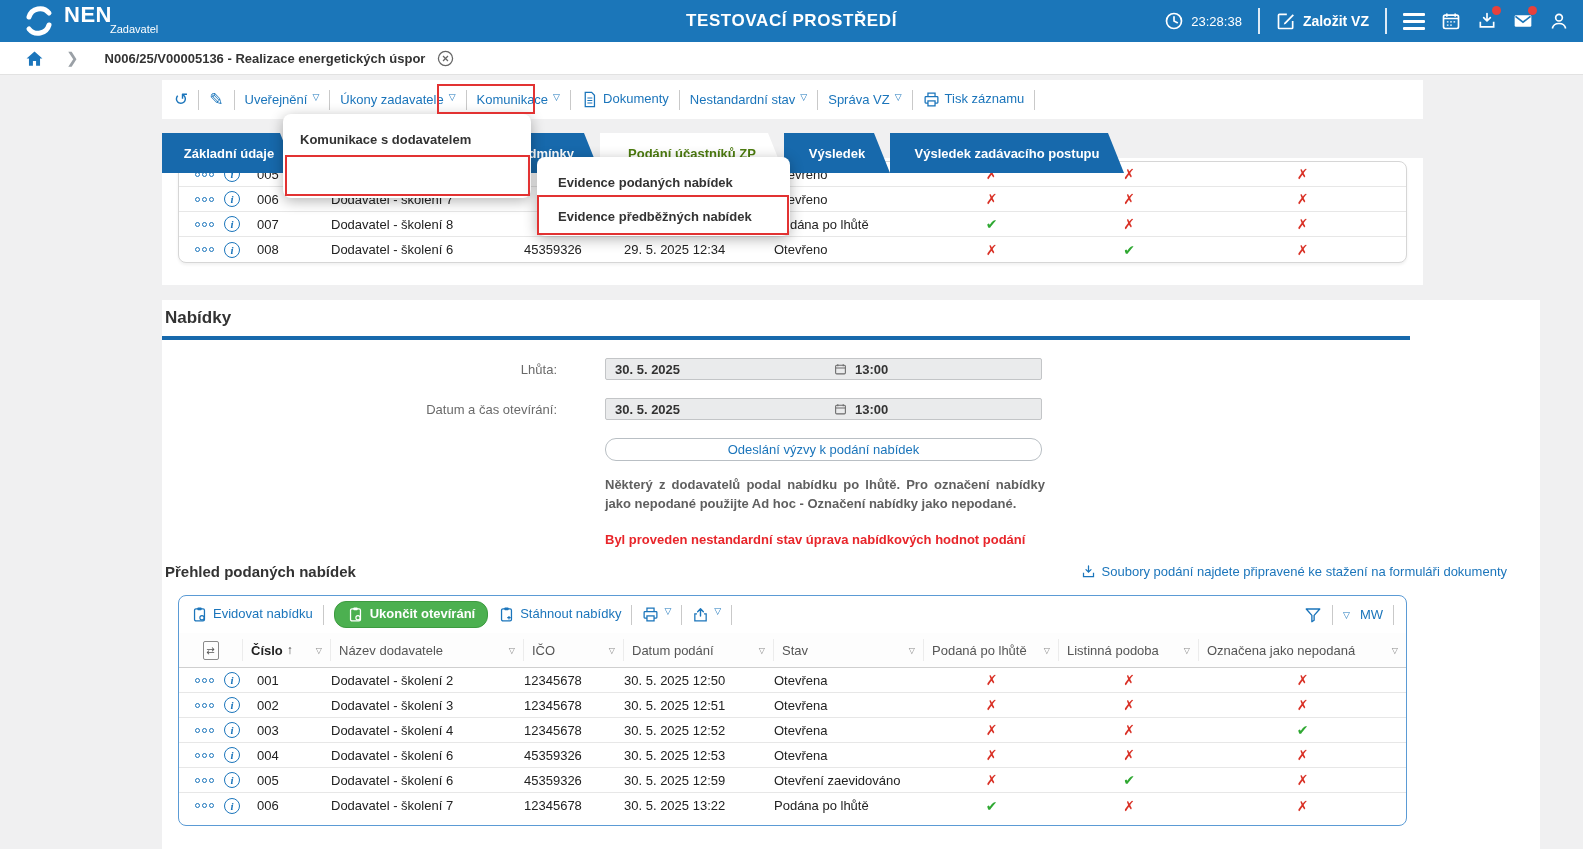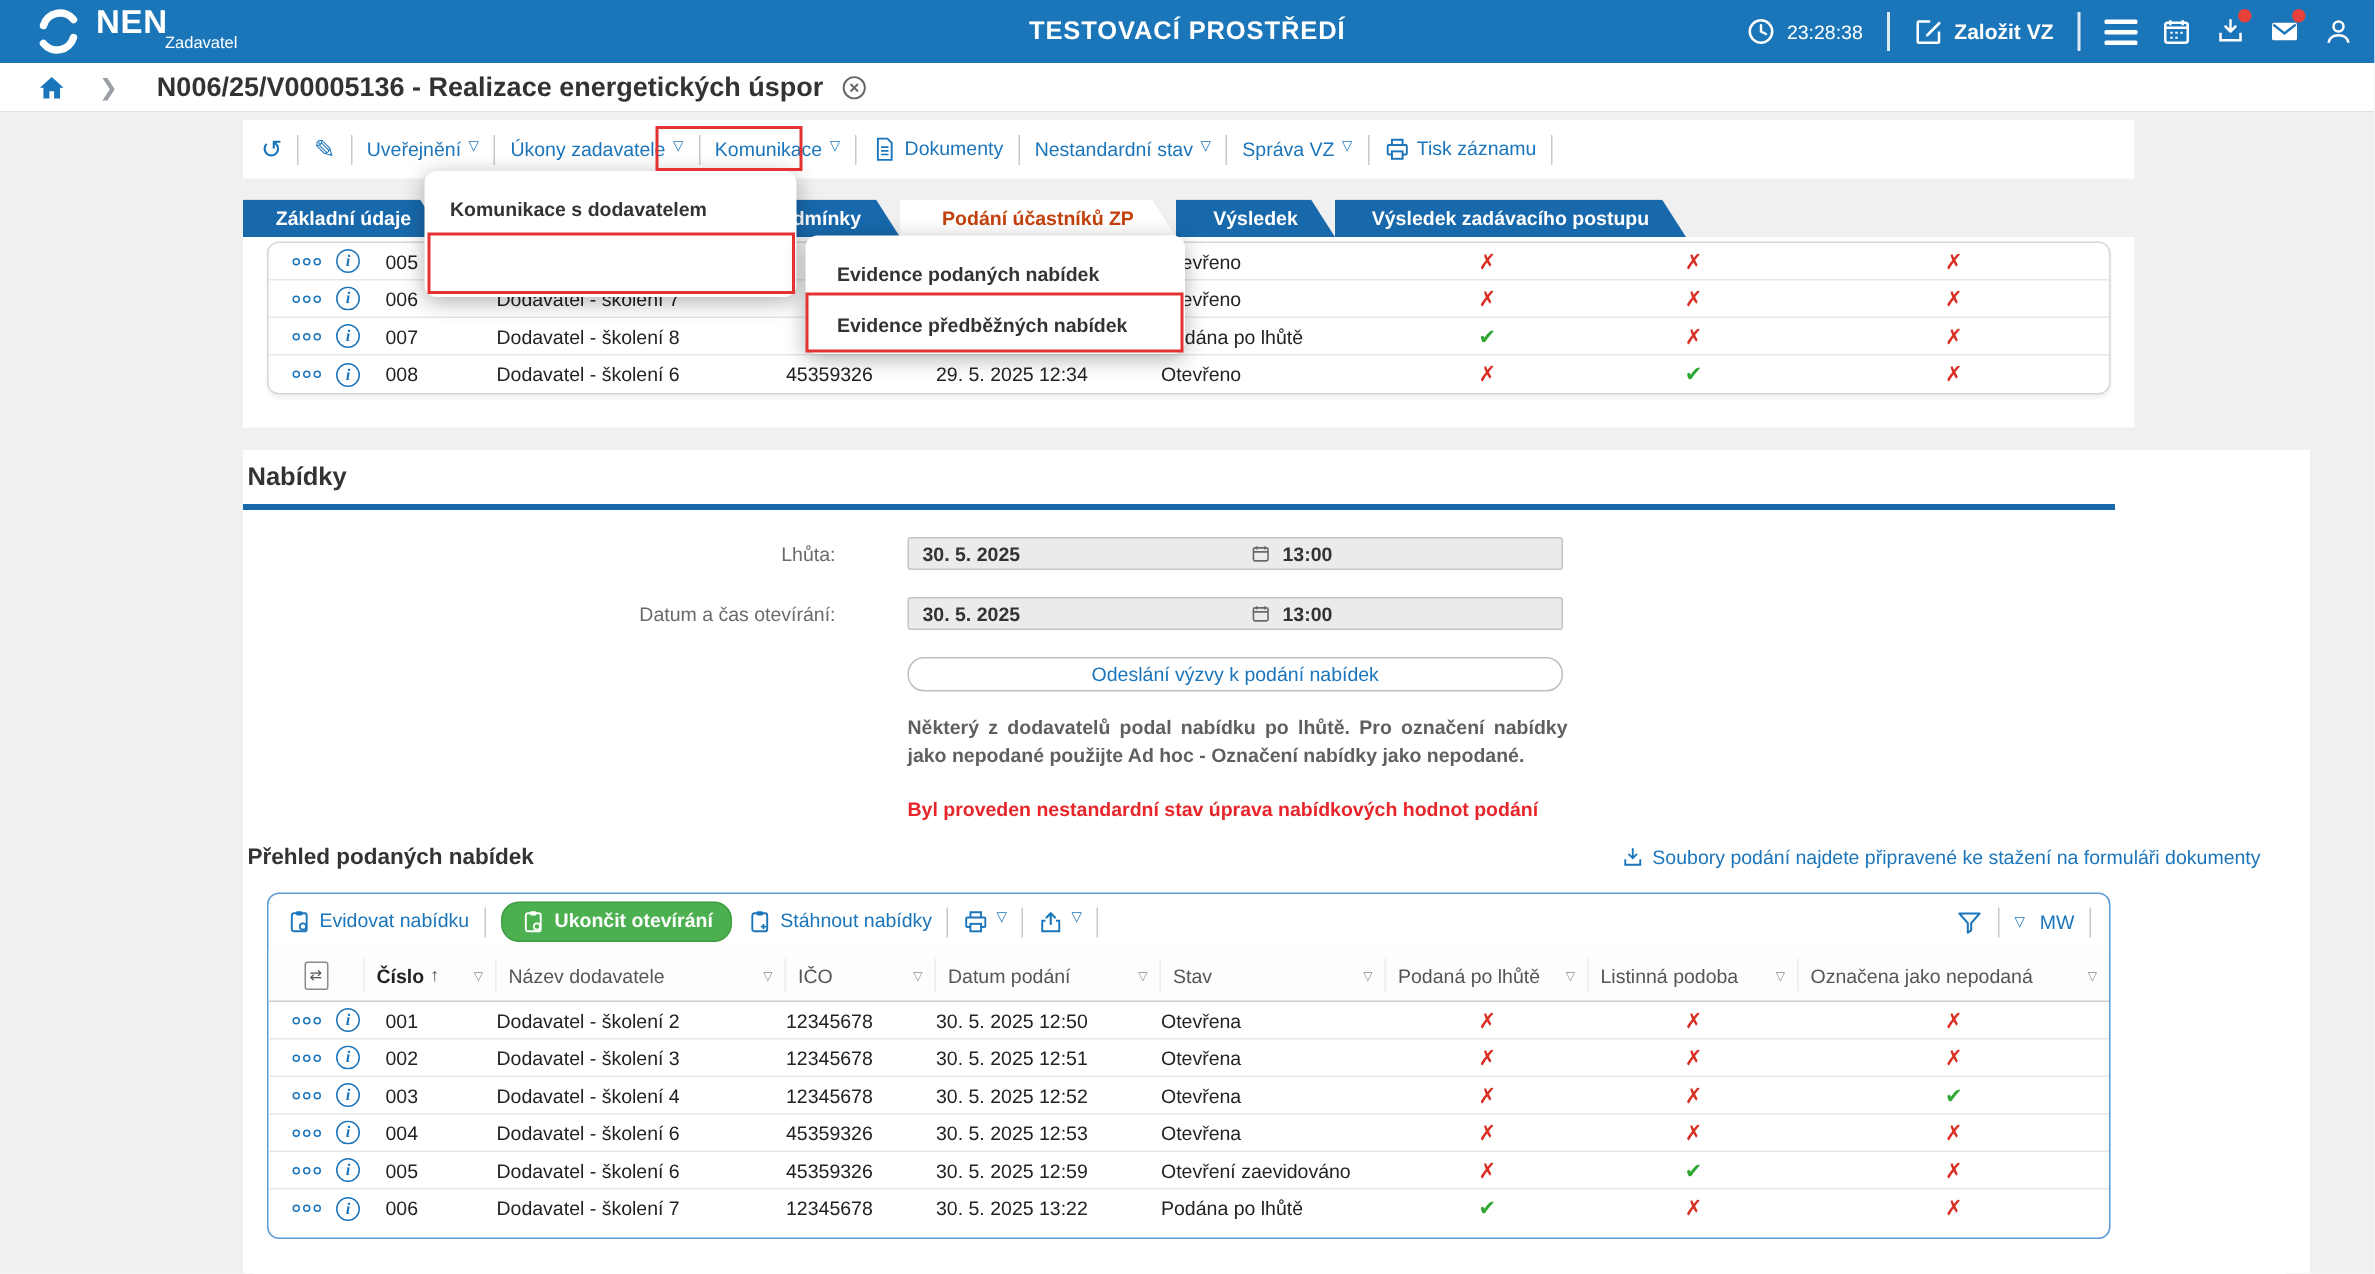--- a/index.html
+++ b/index.html
@@ -24,38 +24,38 @@
   .tb-ic-wrap { position:relative; display:flex; align-items:center; }
   .badge-dot { position:absolute; right:-4px; top:-5px; width:9px; height:9px; border-radius:50%; background:#e8413c; }
   .burger { display:flex; flex-direction:column; gap:4px; }
   .burger i { display:block; width:22px; height:3px; background:#fff; border-radius:1px; }
 
   
   .crumbbar { position:absolute; left:0; top:42px; width:1583px; height:33px; background:#fff; border-bottom:1px solid #e2e2e2;
               display:flex; align-items:center; }
   .home-ic { width:19px; height:19px; margin-left:25px; }
   .crumb-chev { color:#9aa0a6; font-size:15px; margin-left:22px; }
-  .crumb-title { margin-left:26px; font-size:18px; font-weight:bold; color:#333; }
+  .crumb-title { margin-left:26px; font-size:13px; font-weight:bold; color:#333; }
   .crumb-close { width:17px; height:17px; margin-left:12px; }
 
   
   .toolstrip { position:absolute; left:162px; top:80px; width:1261px; height:39px; background:#fff;
                display:flex; align-items:center; gap:10px; padding-left:12px; color:#1b75bb; }
   .ts-div { width:1px; height:20px; background:#c9c9c9; }
   .ts-link { display:flex; gap:5px; font-size:13px; color:#1b75bb; cursor:pointer; white-space:nowrap; }
   .tri { font-size:9px; color:#1b75bb; }
   .ts-ic { width:17px; height:17px; }
   .glyph-ic { font-size:17px; line-height:1; }
 
   
   .tabs { position:absolute; left:162px; top:133px; height:25px; width:1261px; }
-  .tab { position:absolute; top:0; height:25px; background:#1769ac; color:#fff; font-size:13px; font-weight:bold;
+  .tab { position:absolute; top:0; height:40px; background:#1769ac; color:#fff; font-size:13px; font-weight:bold;
          display:flex; align-items:center; justify-content:center;
          clip-path:polygon(0 0, calc(100% - 16px) 0, 100% 100%, 0 100%); }
-  .tab.active { background:#fff; color:#c2410c; }
+  .tab.active { background:#fff; color:#4d7c0f; }
 
   .card-top { position:absolute; left:162px; top:158px; width:1261px; height:127px; background:#fff; }
   .card-main { position:absolute; left:162px; top:300px; width:1378px; height:549px; background:#fff; }
 
   
   .grid { display:grid; grid-template-columns:64px 88px 193px 100px 150px 150px 135px 140px 207px; align-items:center; }
   .trow { height:25px; border-bottom:1px solid #e7e7e7; font-size:13px; color:#222; }
   .trow:last-child { border-bottom:none; }
   .c { overflow:hidden; white-space:nowrap; }
   .c.act { display:flex; align-items:center; gap:10px; padding-left:16px; }

